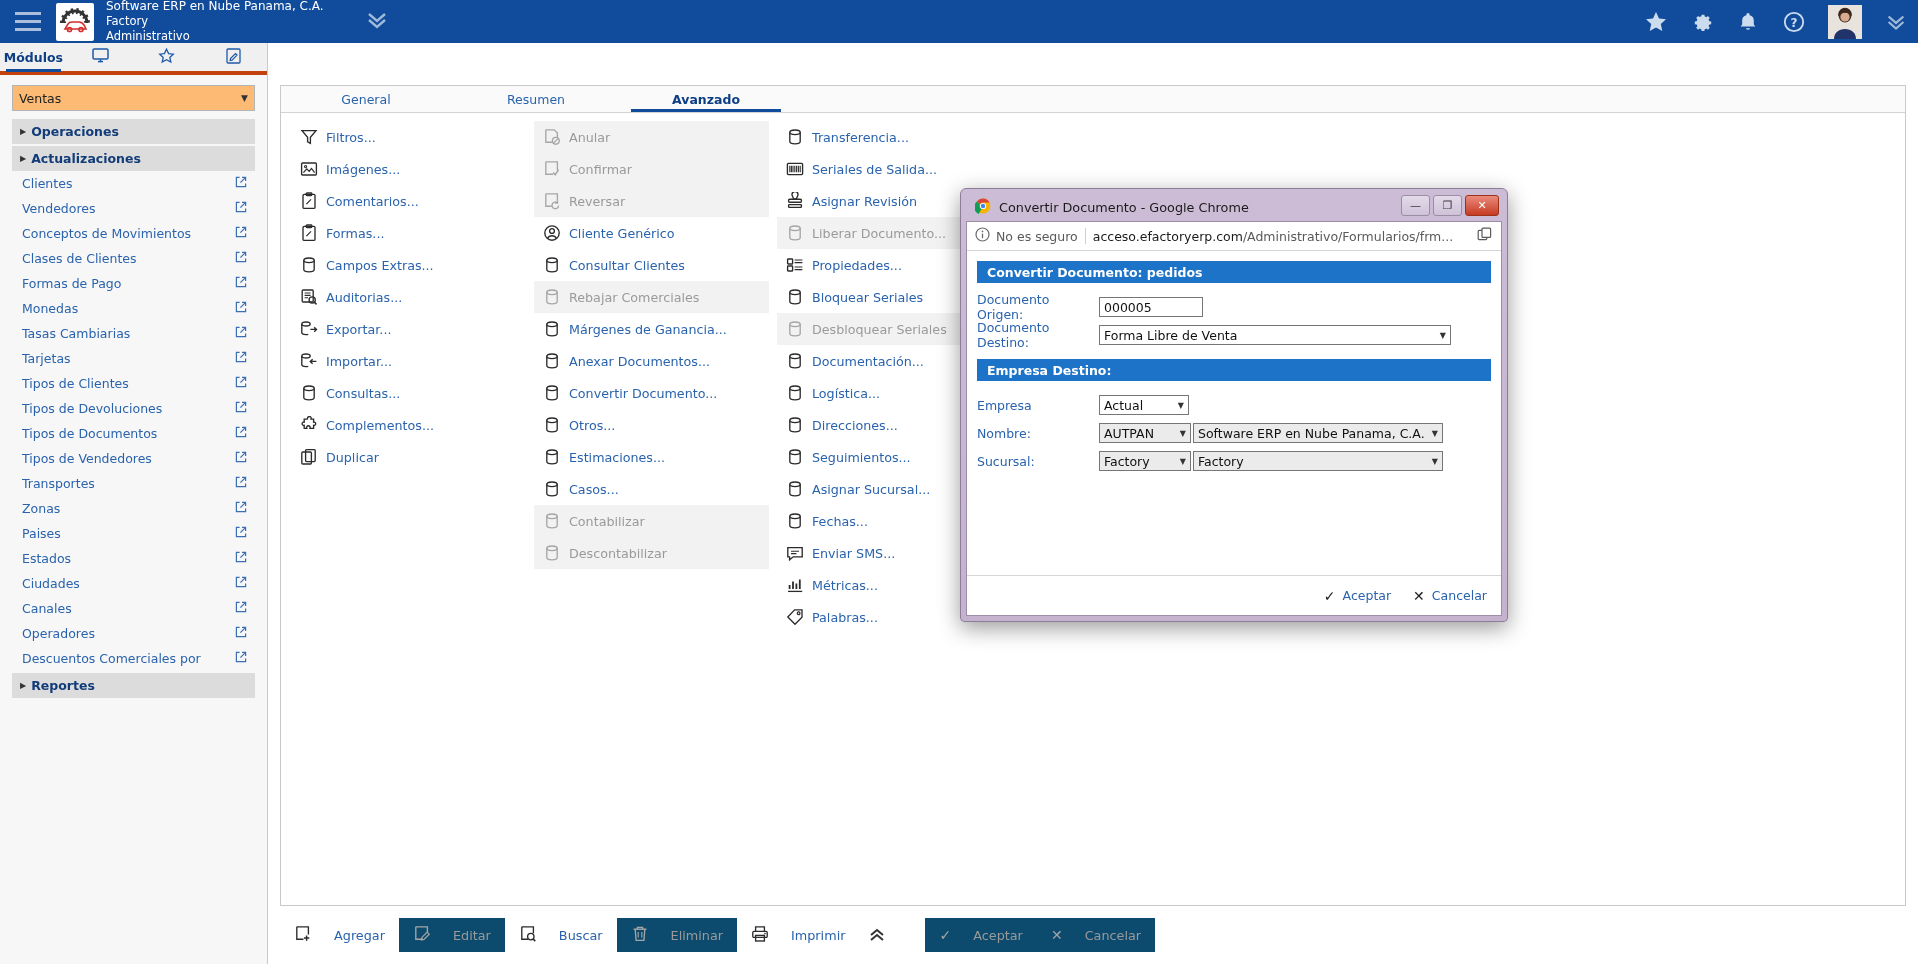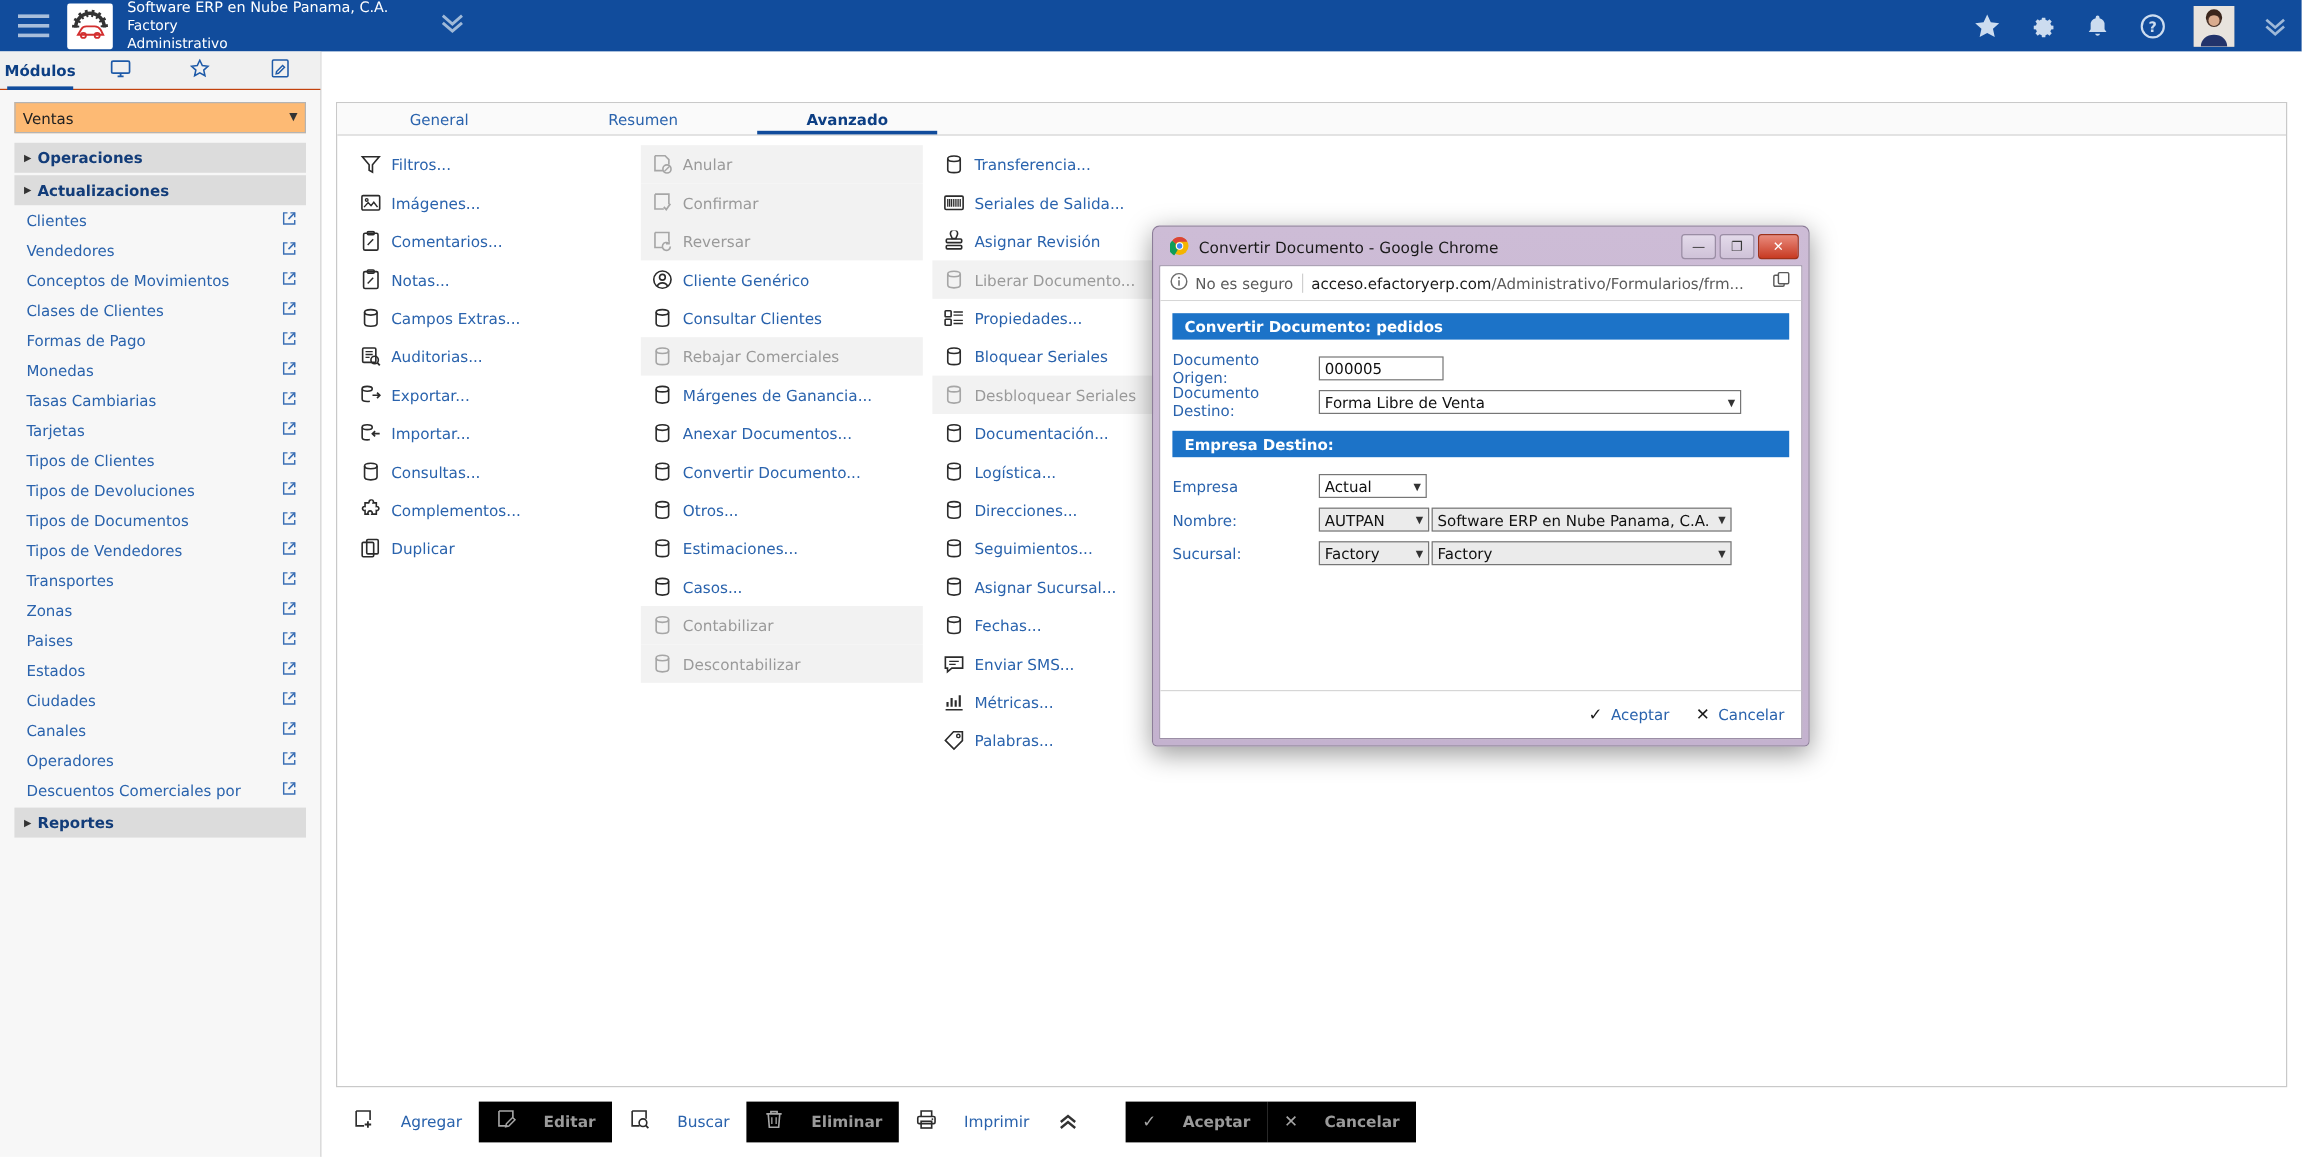--- a/index.html
+++ b/index.html
@@ -27,21 +27,21 @@
     line-height:1; }
   #topright { margin-left:auto; display:flex; align-items:center; gap:22px;
     padding-right:10px; }
   #topright .ticon { color:#ccdcef; cursor:pointer; display:flex; align-items:center; }
   #avatar { width:34px; height:34px; overflow:hidden; background:#d8cfc6; }
   #avatar svg { display:block; }
   
   #sidebar { position:absolute; left:0; top:43px; width:268px; bottom:0;
     background:#f7f7f7; border-right:1px solid #c9c9c9; }
   #sidetabs { display:flex; height:32px; background:#f0f0f0;
-    border-bottom:1px solid #c2410c; }
+    border-bottom:4px solid #c2410c; }
   #sidetabs .st { flex:1; display:flex; align-items:center; justify-content:center;
     font-size:12.5px; color:#1e5aa8; cursor:pointer; position:relative; }
   #sidetabs .st.active { color:#0d3f84; font-weight:bold; }
   #sidetabs .st.active:after { content:""; position:absolute; left:6px; right:6px;
     bottom:-1px; height:3px; background:#114c9c; }
   #sidebody { padding:10px 12px 0 12px; }
   #modsel { width:100%; height:26px; border:1px solid #b4b4b4; background:#fdba74;
     display:flex; align-items:center; padding:0 6px; font-size:12.5px;
     color:#222; cursor:pointer; }
   #modsel .cv { margin-left:auto; font-size:9px; color:#333; }
@@ -79,21 +79,21 @@
     font-size:12.7px; color:#2a63ad; cursor:pointer; }
   .ai.dis { color:#9a9a9a; background:#f2f2f2; cursor:default; }
   .ai .ic { width:24px; display:flex; align-items:center; justify-content:center;
     margin-right:5px; flex:0 0 24px; }
   .ai .ic svg { display:block; }
   
   #bottombar { position:absolute; left:12px; right:12px; bottom:12px; height:34px;
     display:flex; align-items:center; }
   .bb { height:34px; display:flex; align-items:center; padding:0 14px;
     font-size:12.8px; color:#2a63ad; cursor:pointer; gap:22px; }
-  .bb.dis { color:#9a9a9a; background:#000000; cursor:default;font-weight:bold; }
+  .bb.dis { color:#9a9a9a; background:#0c4a6e; cursor:default; }
   .bb.gap { margin-left:30px; }
   #collapse { padding:0 8px; color:#333; font-size:17px; cursor:pointer;
     display:flex; align-items:center; }
   
   #popup { position:absolute; left:960px; top:188px; width:548px; height:434px;
     background:linear-gradient(180deg,#cdbcd6 0%,#c4b2cf 100%);
     border:1px solid #8d7d99; border-radius:6px 6px 4px 4px;
     box-shadow:0 6px 22px rgba(0,0,0,.40); padding:4px; }
   #pptitle { height:28px; display:flex; align-items:center; padding-left:10px;
     position:relative; }
@@ -462,21 +462,21 @@
             <span>Comentarios...</span>
           </div>
           <div class="ai">
             <span class="ic">
               <svg width="18" height="18" viewBox="0 0 18 18" fill="none" stroke="#2b2b2b" stroke-width="1.35">
                 <rect x="3" y="2.4" width="12" height="14" rx="1.2"></rect>
                 <rect x="6.2" y="1" width="5.6" height="2.6" rx=".8"></rect>
                 <path d="M6.4 12.2l4.6-4.8" stroke-width="1.2"></path>
               </svg>
             </span>
-            <span>Notas...</span>
+            <span>Formas...</span>
           </div>
           <div class="ai">
             <span class="ic">
               <svg width="18" height="18" viewBox="0 0 18 18" fill="none" stroke="#2b2b2b" stroke-width="1.35">
                 <ellipse cx="9" cy="4.3" rx="5.2" ry="2.3"></ellipse>
                 <path d="M3.8 4.3v9.3c0 1.3 2.3 2.3 5.2 2.3s5.2-1 5.2-2.3V4.3"></path>
               </svg>
             </span>
             <span>Campos Extras...</span>
           </div>

